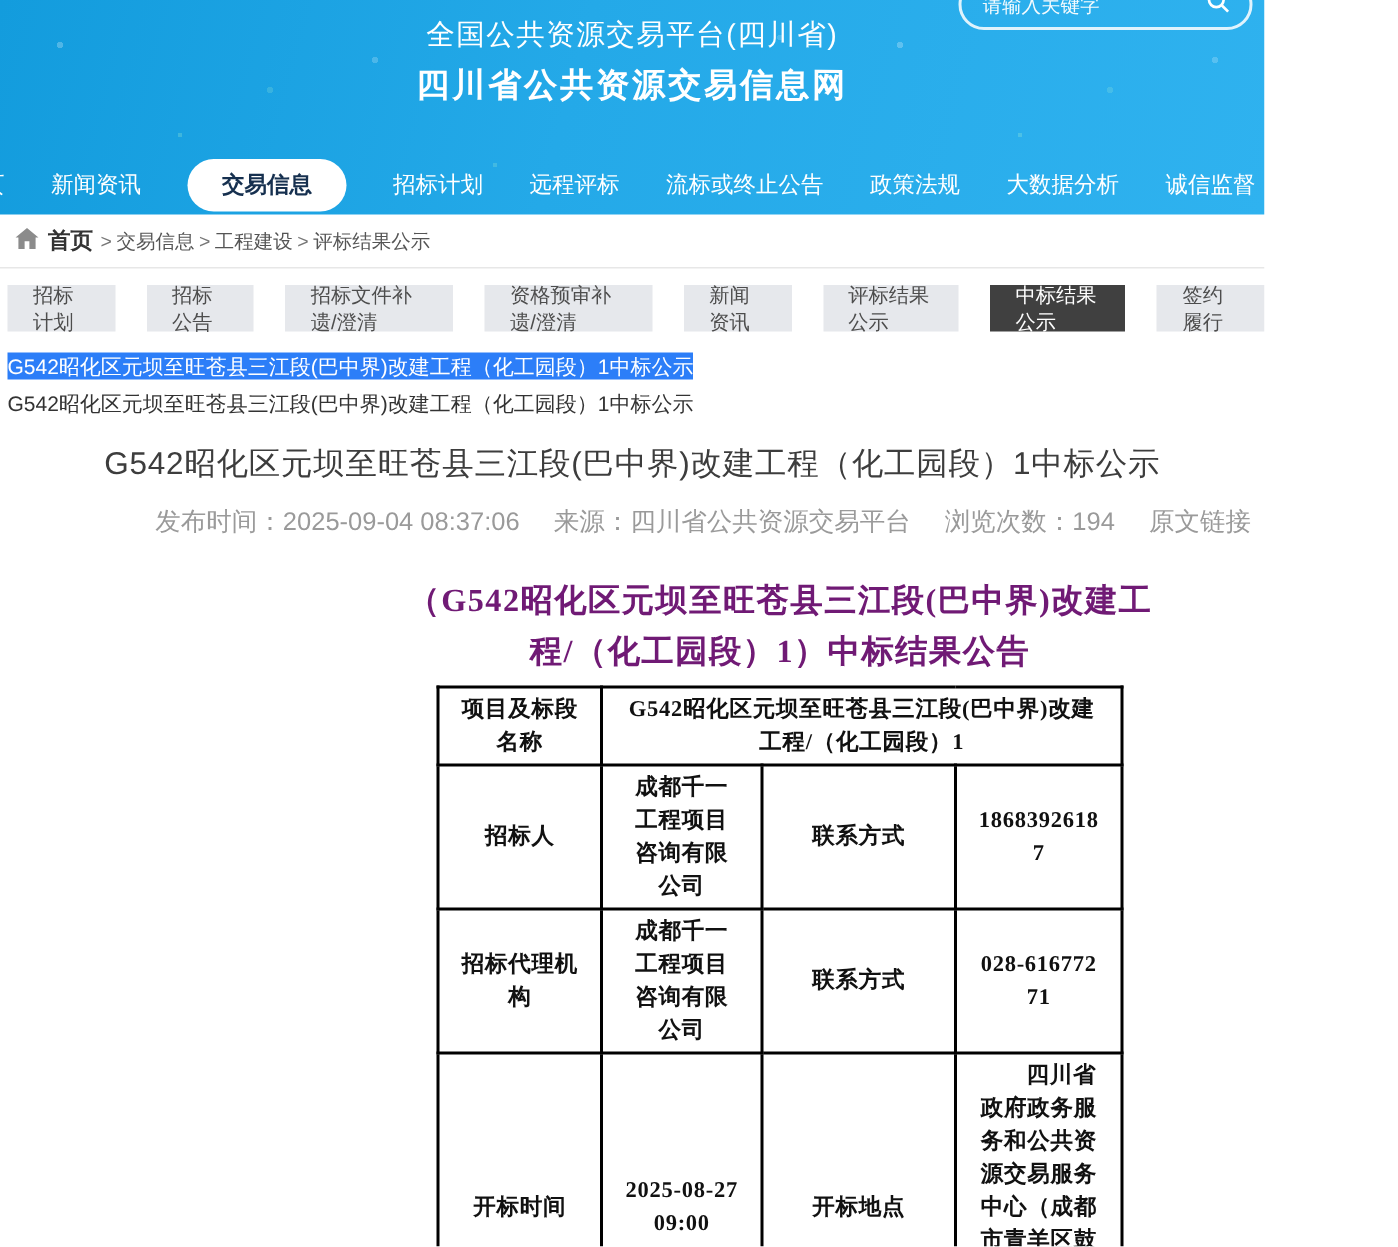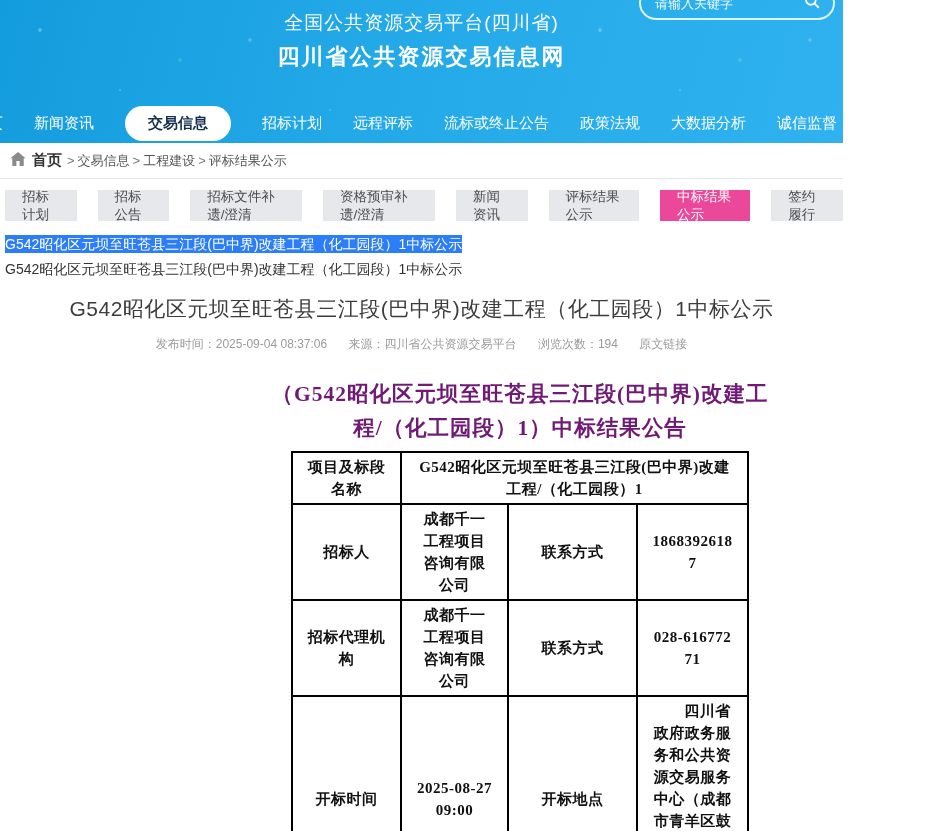--- a/index.html
+++ b/index.html
@@ -31,30 +31,30 @@
 
   
   .breadcrumb{height:35px;display:flex;align-items:center;padding:0 10px;border-bottom:1px solid #e7e7e7;color:#555;font-size:13px;}
   .crumb-home{font-weight:bold;color:#333;font-size:15px;margin:0 2px 0 6px;}
   .crumb-sep{margin:0 3px;color:#777;}
   .crumb{color:#555;}
 
   
   .tabs{display:flex;gap:21px;margin:11px 0 0 5px;}
   .tab{background:#e6e8ec;color:#4d4d4d;font-size:13.5px;height:31px;display:flex;align-items:center;padding:0 17px;cursor:pointer;}
-  .tab.active{background:#ec4899;color:#fff;}
+  .tab.active{background:#404040;color:#fff;}
 
   
   .list{margin:15px 0 0 5px;font-size:14px;color:#333;}
   .list-row{line-height:17px;margin-bottom:8px;}
   .selected-text{background:#2c7ef8;color:#fff;padding:1px 0;}
 
   
   .detail-title{margin-top:17px;text-align:center;font-size:21px;font-weight:500;color:#3d3d3d;letter-spacing:.5px;}
-  .detail-meta{margin-top:13px;text-align:center;font-size:12px;color:#9a9a9a;}
+  .detail-meta{margin-top:13px;text-align:right;font-size:17px;color:#9a9a9a;}
   .detail-meta span{margin:0 9px;}
 
   
   .article{width:520px;margin:24px 0 0 260px;font-family:"Liberation Serif",serif;}
   .article-title{text-align:center;font-size:21.5px;font-weight:bold;color:#701a75;line-height:34px;letter-spacing:1px;}
   table.doc{border-collapse:collapse;margin:6px auto 0 auto;table-layout:fixed;}
   table.doc td{border:2px solid #000;font-family:"Liberation Serif",serif;font-weight:bold;font-size:15px;color:#111;text-align:center;vertical-align:middle;padding:3px 14px;line-height:22px;letter-spacing:.5px;}
   td.num{word-break:break-all;}
   td.addr{text-align:left;text-indent:2em;padding:4px 6px;line-height:24px;}
 </style>

